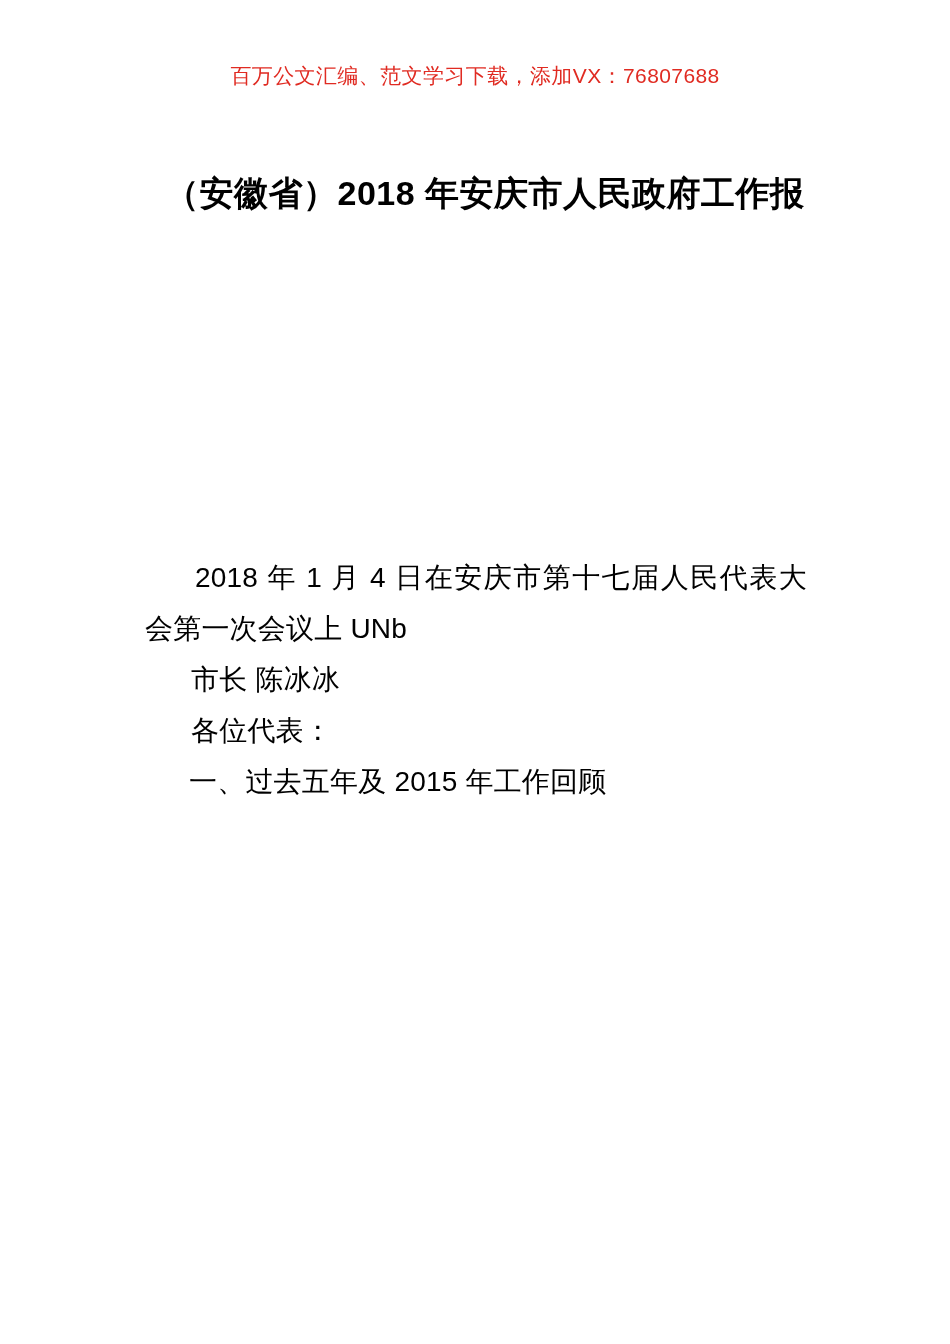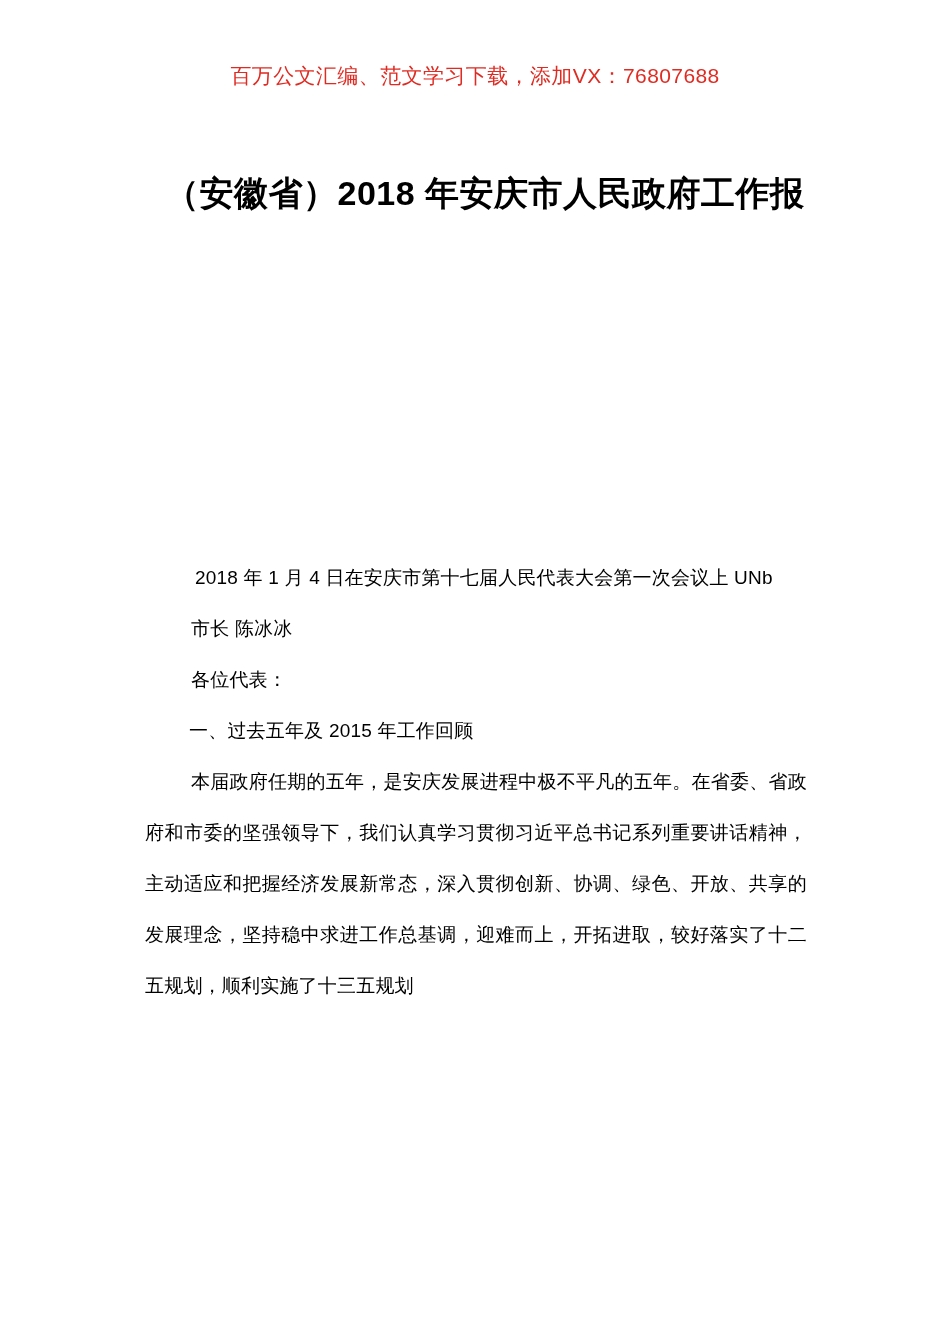--- a/index.html
+++ b/index.html
@@ -62,21 +62,21 @@
 
   
   .body-block {
     position: absolute;
     top: 552px;
     left: 145px;
     width: 662px;
   }
 
   .para {
-    font-size: 19px;
+    font-size: 28px;
     line-height: 51px;
     letter-spacing: 0.2px;
     text-align: justify;
     text-justify: inter-ideograph;
     margin: 0;
     font-family: "Liberation Sans", "DejaVu Sans", sans-serif;
   }
 
   .indent-1 { text-indent: 50px; }
   .indent-2 { text-indent: 46px; }
@@ -104,17 +104,16 @@
 
     <p class="para indent-1">2018 年 1 月 4 日在安庆市第十七届人民代表大会第一次会议上 UNb</p>
 
     <p class="para indent-2">市长 陈冰冰</p>
 
     <p class="para indent-2">各位代表：</p>
 
 
     <p class="para indent-head section-heading">一、过去五年及 2015 年工作回顾</p>
 
-    <p class="para indent-2">本届政府任期的五年，是安庆发展进程中极不平凡的五年。在省委、省政府和市委的坚强领导下，我们认真学习贯彻习近平总书记系列重要讲话精神，主动适应和把握经济发展新常态，深入贯彻创新、协调、绿色、开放、共享的发展理念，坚持稳中求进工作总基调，迎难而上，开拓进取，较好落实了十二五规划，顺利实施了十三五规划</p>
 
   </div>
 
 </div>
 
 </body></html>

